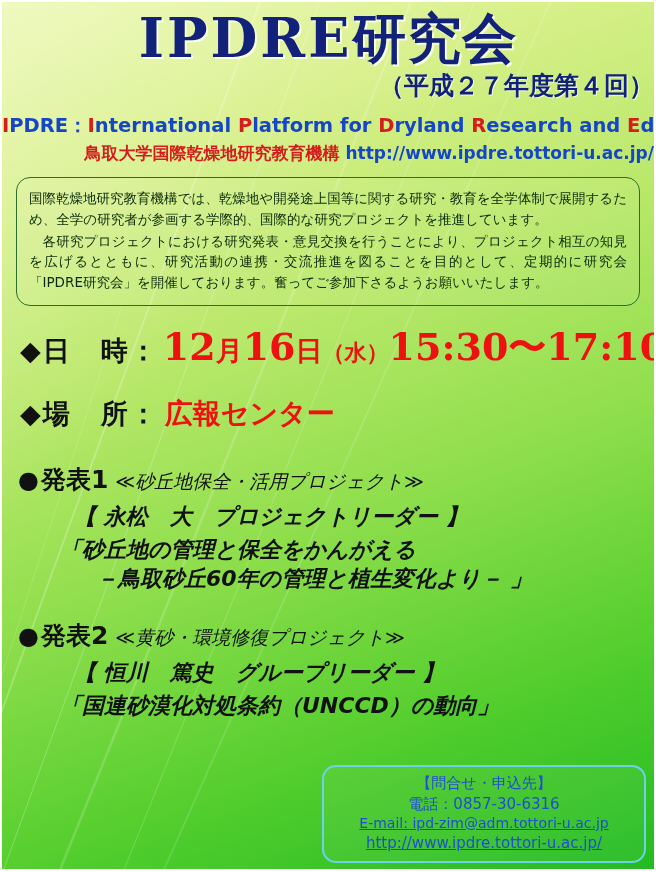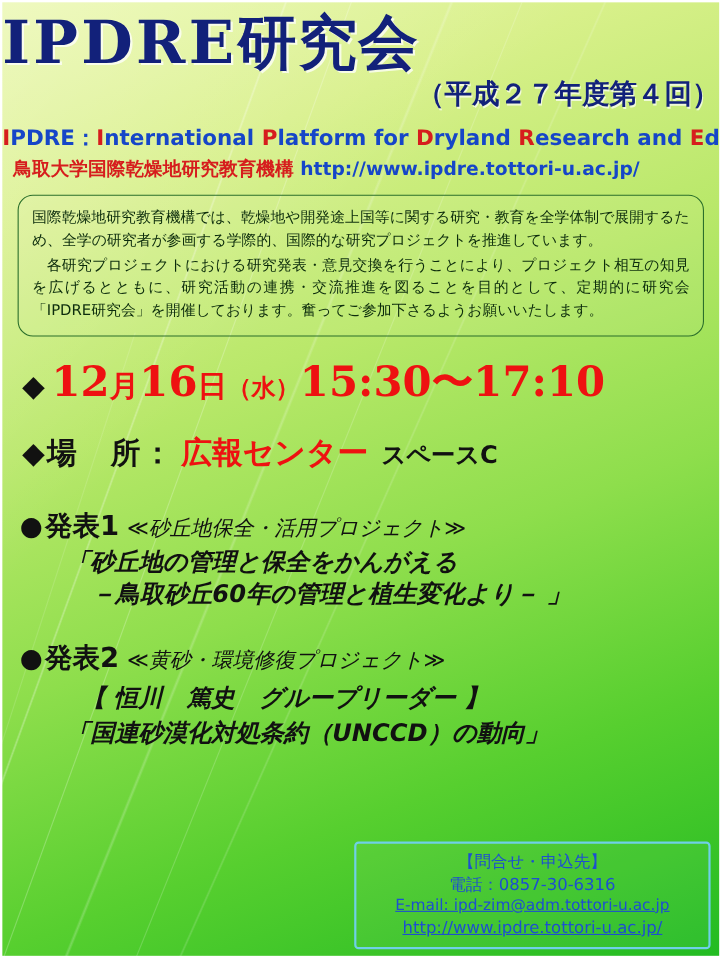--- a/index.html
+++ b/index.html
@@ -35,20 +35,21 @@
   .s2 { left: 360px; top: -120px; width: 2px; height: 1200px; transform: rotate(20deg); opacity: .45; }
   .s3 { left: 455px; top: -120px; width: 4px; height: 1200px; transform: rotate(22deg); opacity: .4; }
   .s4 { left: 520px; top: -120px; width: 2px; height: 1200px; transform: rotate(22deg); opacity: .35; }
   .s5 { left: 600px; top: -120px; width: 3px; height: 1200px; transform: rotate(24deg); opacity: .3; }
   .s6 { left: 120px; top: 300px; width: 2px; height: 900px; transform: rotate(18deg); opacity: .25; }
 
   .content { position: relative; z-index: 3; }
 
   
   .title-main {
+    text-align: center;
     margin-top: 8px;
     font-family: "DejaVu Serif", "Liberation Serif", serif;
     font-weight: bold;
     font-size: 54px;
     line-height: 1.05;
     color: #12217a;
     letter-spacing: 1px;
     text-shadow: 2px 2px 0 rgba(255,255,255,0.75);
   }
   .title-main .latin { letter-spacing: 3px; }
@@ -64,26 +65,25 @@
   .acronym-line {
     text-align: center;
     margin-top: 10px;
     font-size: 19.5px;
     font-weight: bold;
     color: #1646c8;
     white-space: nowrap;
   }
   .acronym-line .hl { color: #d61d1d; }
   .org-line {
-    text-align: left;
+    text-align: right;
     margin-top: 3px;
     font-size: 17px;
     font-weight: bold;
     white-space: nowrap;
-    margin-left: 10px;
   }
   .org-line .org { color: #d61d1d; }
   .org-line .url { color: #1646c8; }
 
   
   .desc-box {
     margin: 12px 14px 0 14px;
     border: 1px solid #2b6f2b;
     border-radius: 14px;
     padding: 10px 12px 12px 12px;
@@ -187,30 +187,30 @@
   }
   .talk-title {
     margin-top: 4px;
     margin-left: 42px;
     font-size: 22px;
     font-weight: bold;
     font-style: italic;
     color: #111;
     line-height: 1.3;
   }
-  .talk-title .l2 { display: block; margin-left: 23px; }
+  .talk-title .l2 { display: block; margin-left: 36px; }
 
   
   .contact {
     position: absolute;
     right: 8px;
     bottom: 6px;
     width: 300px;
     border: 2px solid #6fd0e8;
-    border-radius: 4px;
+    border-radius: 14px;
     padding: 6px 10px 8px 10px;
     text-align: center;
     color: #1d4fd0;
     background: rgba(255,255,255,0.05);
     z-index: 4;
   }
   .contact div { line-height: 1.35; white-space: nowrap; }
   .c1 { font-size: 15px; }
   .c2 { font-size: 15px; }
   .c3 { font-size: 15px; }
@@ -249,42 +249,43 @@
 
     <div class="desc-box">
       <p>国際乾燥地研究教育機構では、乾燥地や開発途上国等に関する研究・教育を全学体制で展開するため、全学の研究者が参画する学際的、国際的な研究プロジェクトを推進しています。</p>
       <p class="indent">各研究プロジェクトにおける研究発表・意見交換を行うことにより、プロジェクト相互の知見を広げるとともに、研究活動の連携・交流推進を図ることを目的として、定期的に研究会「IPDRE研究会」を開催しております。奮ってご参加下さるようお願いいたします。</p>
     </div>
 
     <div class="info">
 
       <div class="row-date">
         <span class="diamond">◆</span>
+        <span class="lbl-date">日　時：</span>
         <span class="date-red">
           <span>12</span><span class="small">月</span><span>16</span><span class="small">日</span><span class="paren">（水）</span><span>15:30〜17:10</span>
         </span>
       </div>
 
       <div class="row-place">
         <span class="diamond">◆</span>
         <span class="lbl-place">場　所：</span>
         <span class="place-red">広報センター</span>
-        <span class="place-black">スペースC</span>
       </div>
 
     </div>
 
     <div class="talks">
 
       <div class="talk">
         <div class="talk-head">
           <span class="bullet">●</span>
           <span class="talk-label">発表1</span>
           <span class="talk-project">≪砂丘地保全・活用プロジェクト≫</span>
         </div>
+        <div class="talk-speaker">【 永松　大　プロジェクトリーダー 】</div>
         <div class="talk-title">
           <span>「砂丘地の管理と保全をかんがえる</span>
           <span class="l2">－鳥取砂丘60年の管理と植生変化より－ 」</span>
         </div>
       </div>
 
       <div class="talk">
         <div class="talk-head">
           <span class="bullet">●</span>
           <span class="talk-label">発表2</span>

